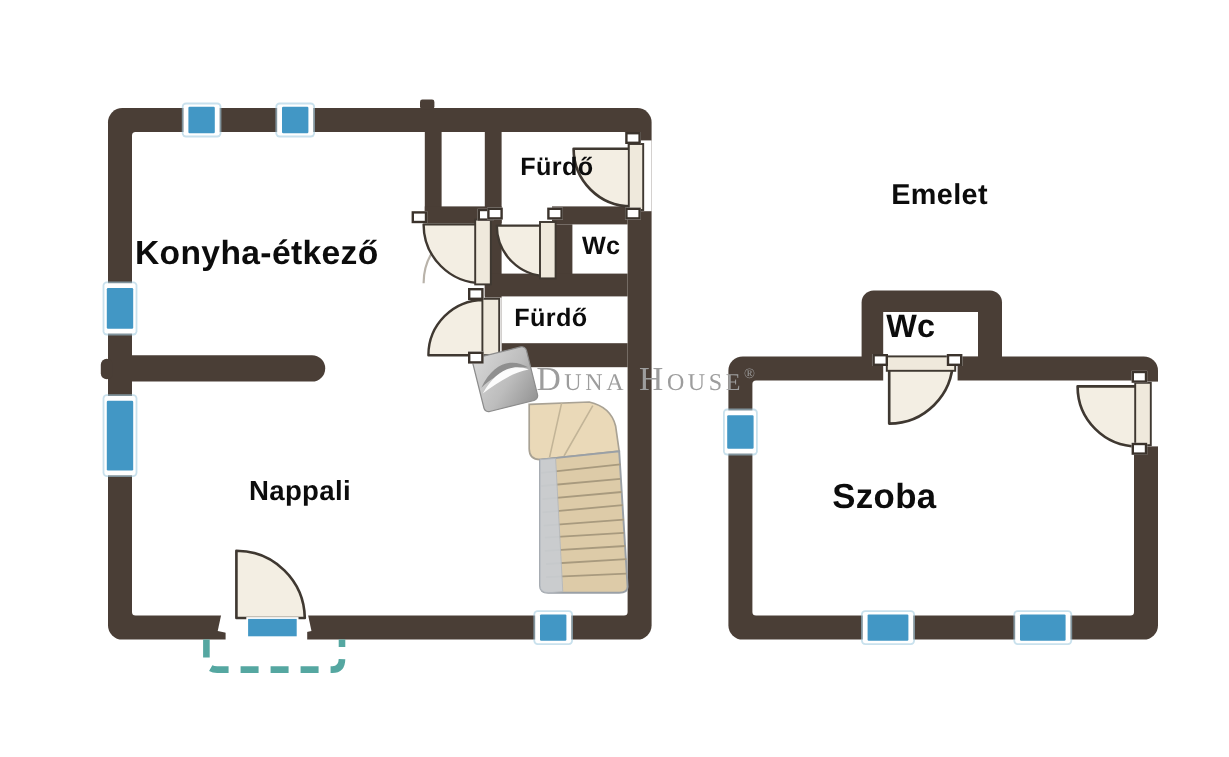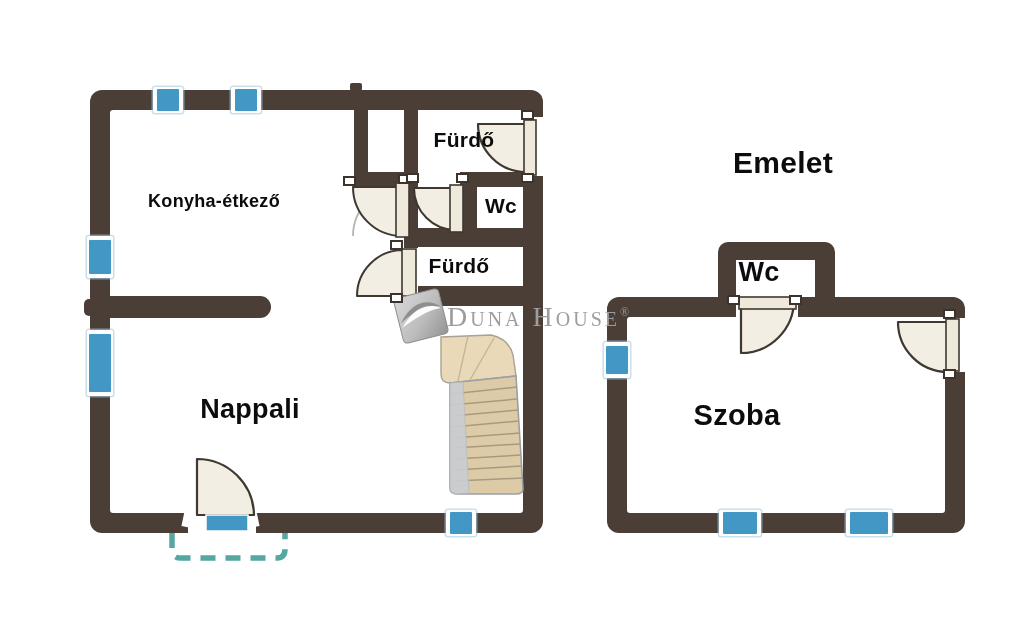--- a/index.html
+++ b/index.html
@@ -143,24 +143,24 @@
   <div class="jmb" style="left:456px;top:173px;"></div>
   <div class="jmb" style="left:390px;top:240px;"></div>
   <div class="jmb" style="left:390px;top:293px;"></div>
   <div class="jmb" style="left:521px;top:110px;"></div>
   <div class="jmb" style="left:521px;top:173px;"></div>
   <div class="jmb" style="left:727px;top:295px;"></div>
   <div class="jmb" style="left:789px;top:295px;"></div>
   <div class="jmb" style="left:943px;top:309px;"></div>
   <div class="jmb" style="left:943px;top:369px;"></div>
 
-  <div class="label" style="left:214px;top:201px;font-size:18px;">Konyha-étkező</div>
+  <div class="label" style="left:214px;top:211px;font-size:28px;">Konyha-étkező</div>
   <div class="label" style="left:464px;top:140px;font-size:21px;">Fürdő</div>
   <div class="label" style="left:501px;top:206px;font-size:21px;">Wc</div>
   <div class="label" style="left:459px;top:266px;font-size:21px;">Fürdő</div>
-  <div class="label" style="left:250px;top:409px;font-size:27px;">Nappali</div>
-  <div class="label" style="left:783px;top:163px;font-size:30px;">Emelet</div>
+  <div class="label" style="left:250px;top:409px;font-size:23px;">Nappali</div>
+  <div class="label" style="left:783px;top:163px;font-size:24px;">Emelet</div>
   <div class="label" style="left:759px;top:272px;font-size:27px;">Wc</div>
   <div class="label" style="left:737px;top:415px;font-size:29px;">Szoba</div>
 
   <div id="watermark"><span>Duna House</span><sup>®</sup></div>
 
 </div>
 
 </body></html>

